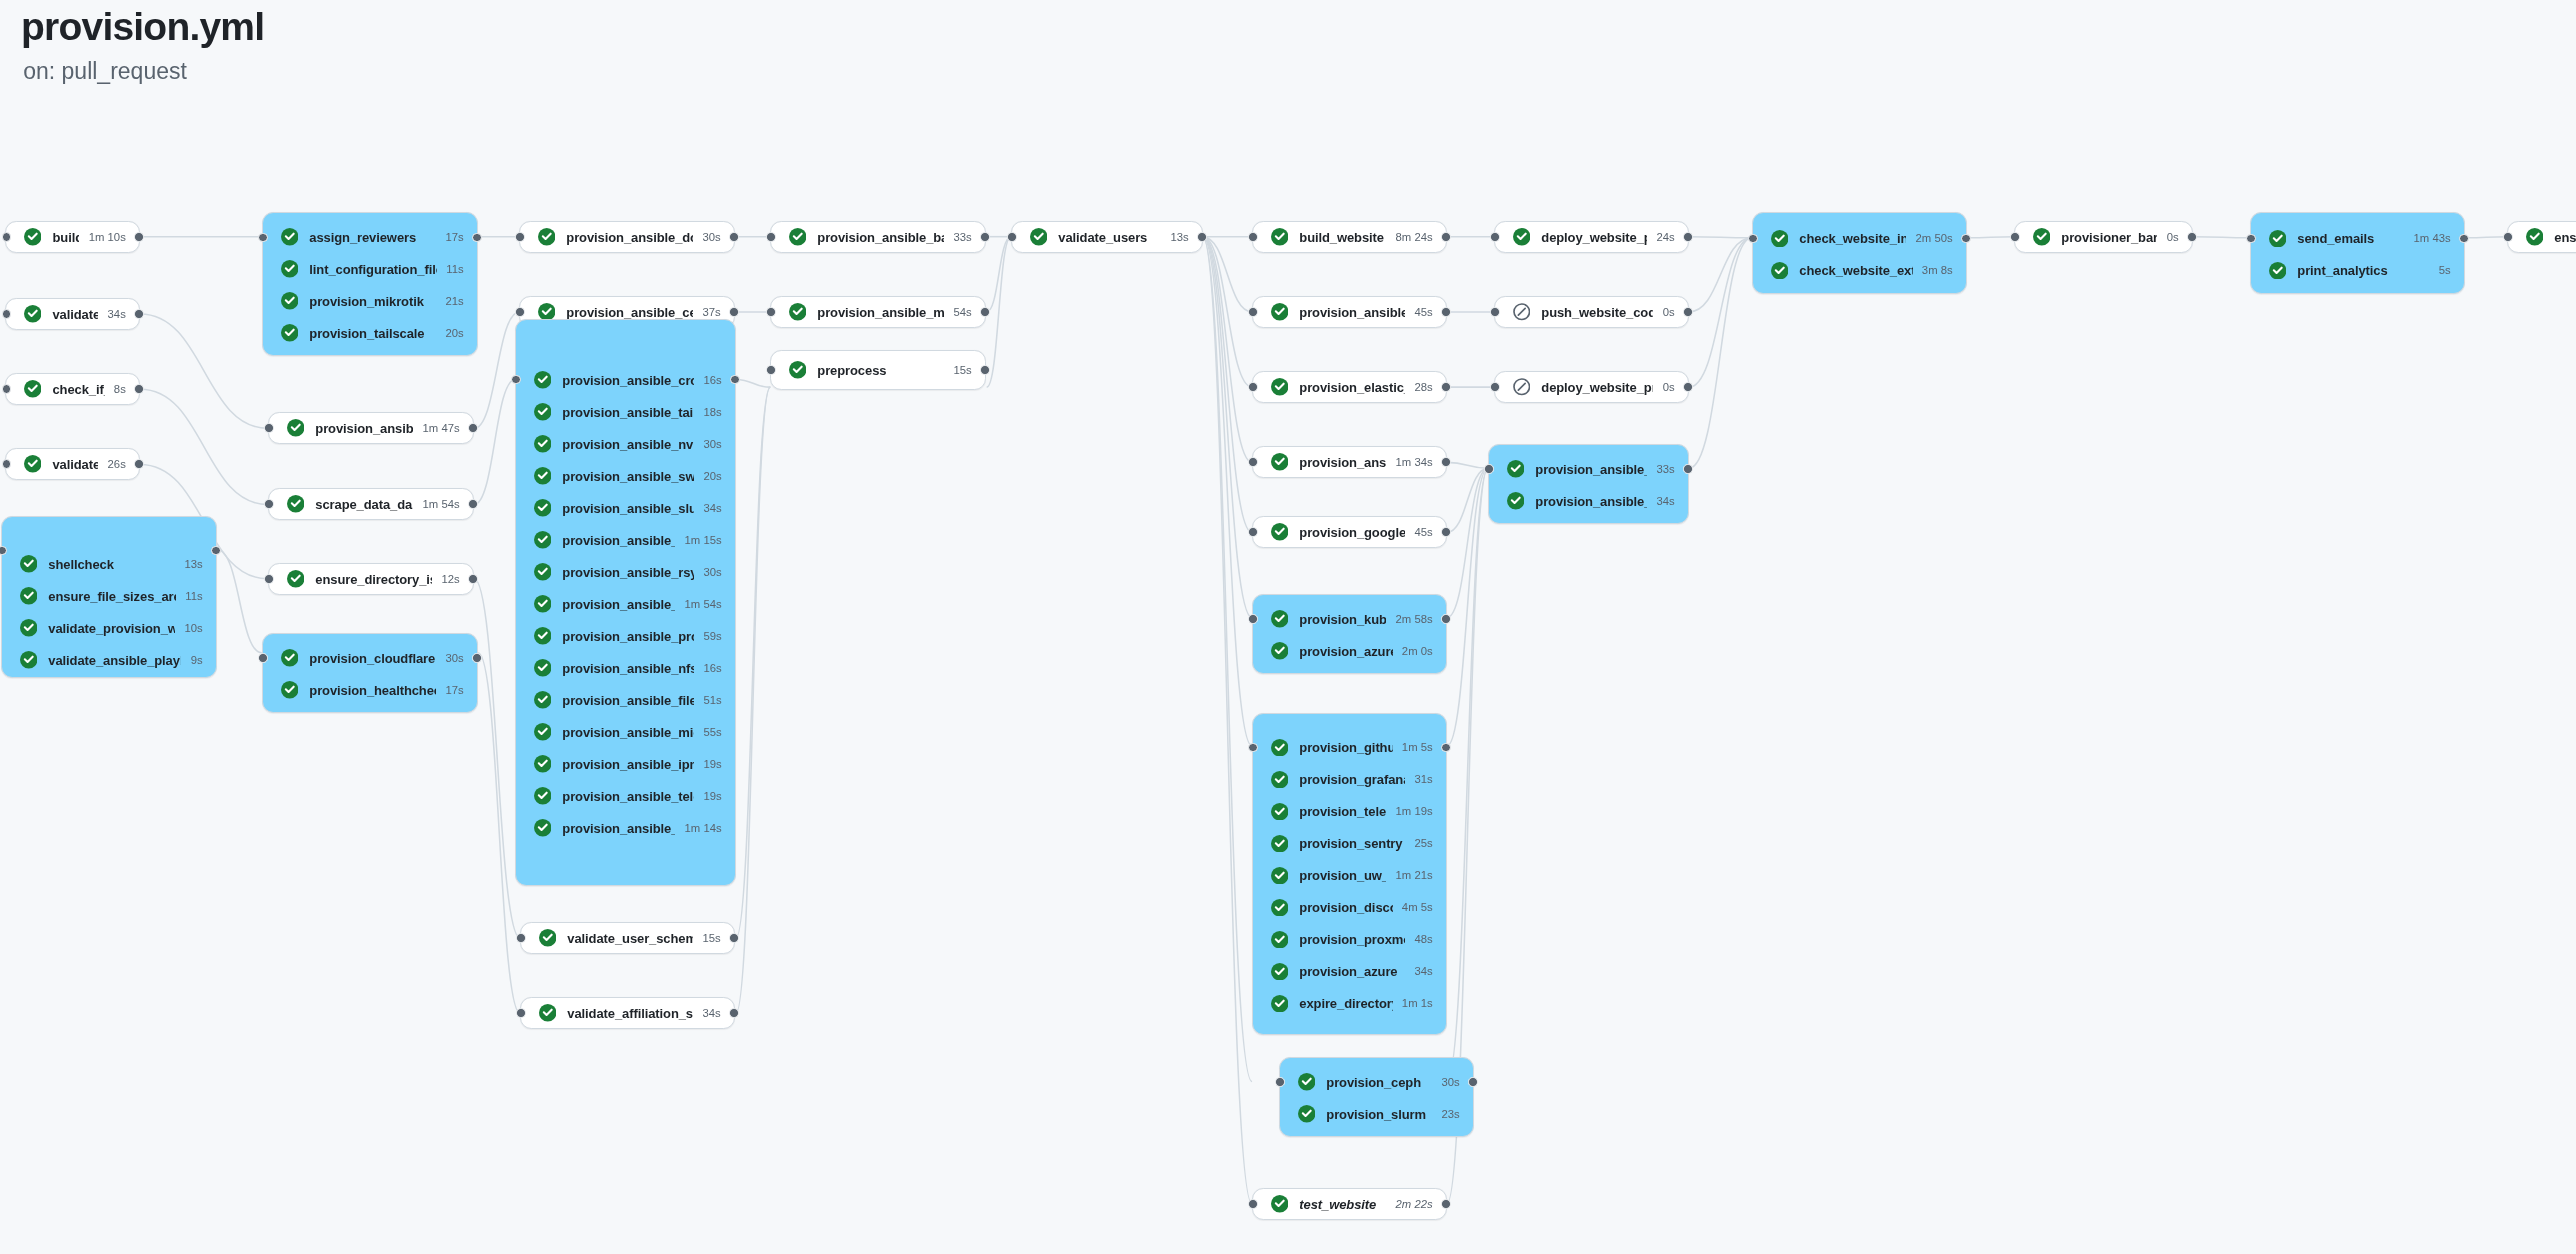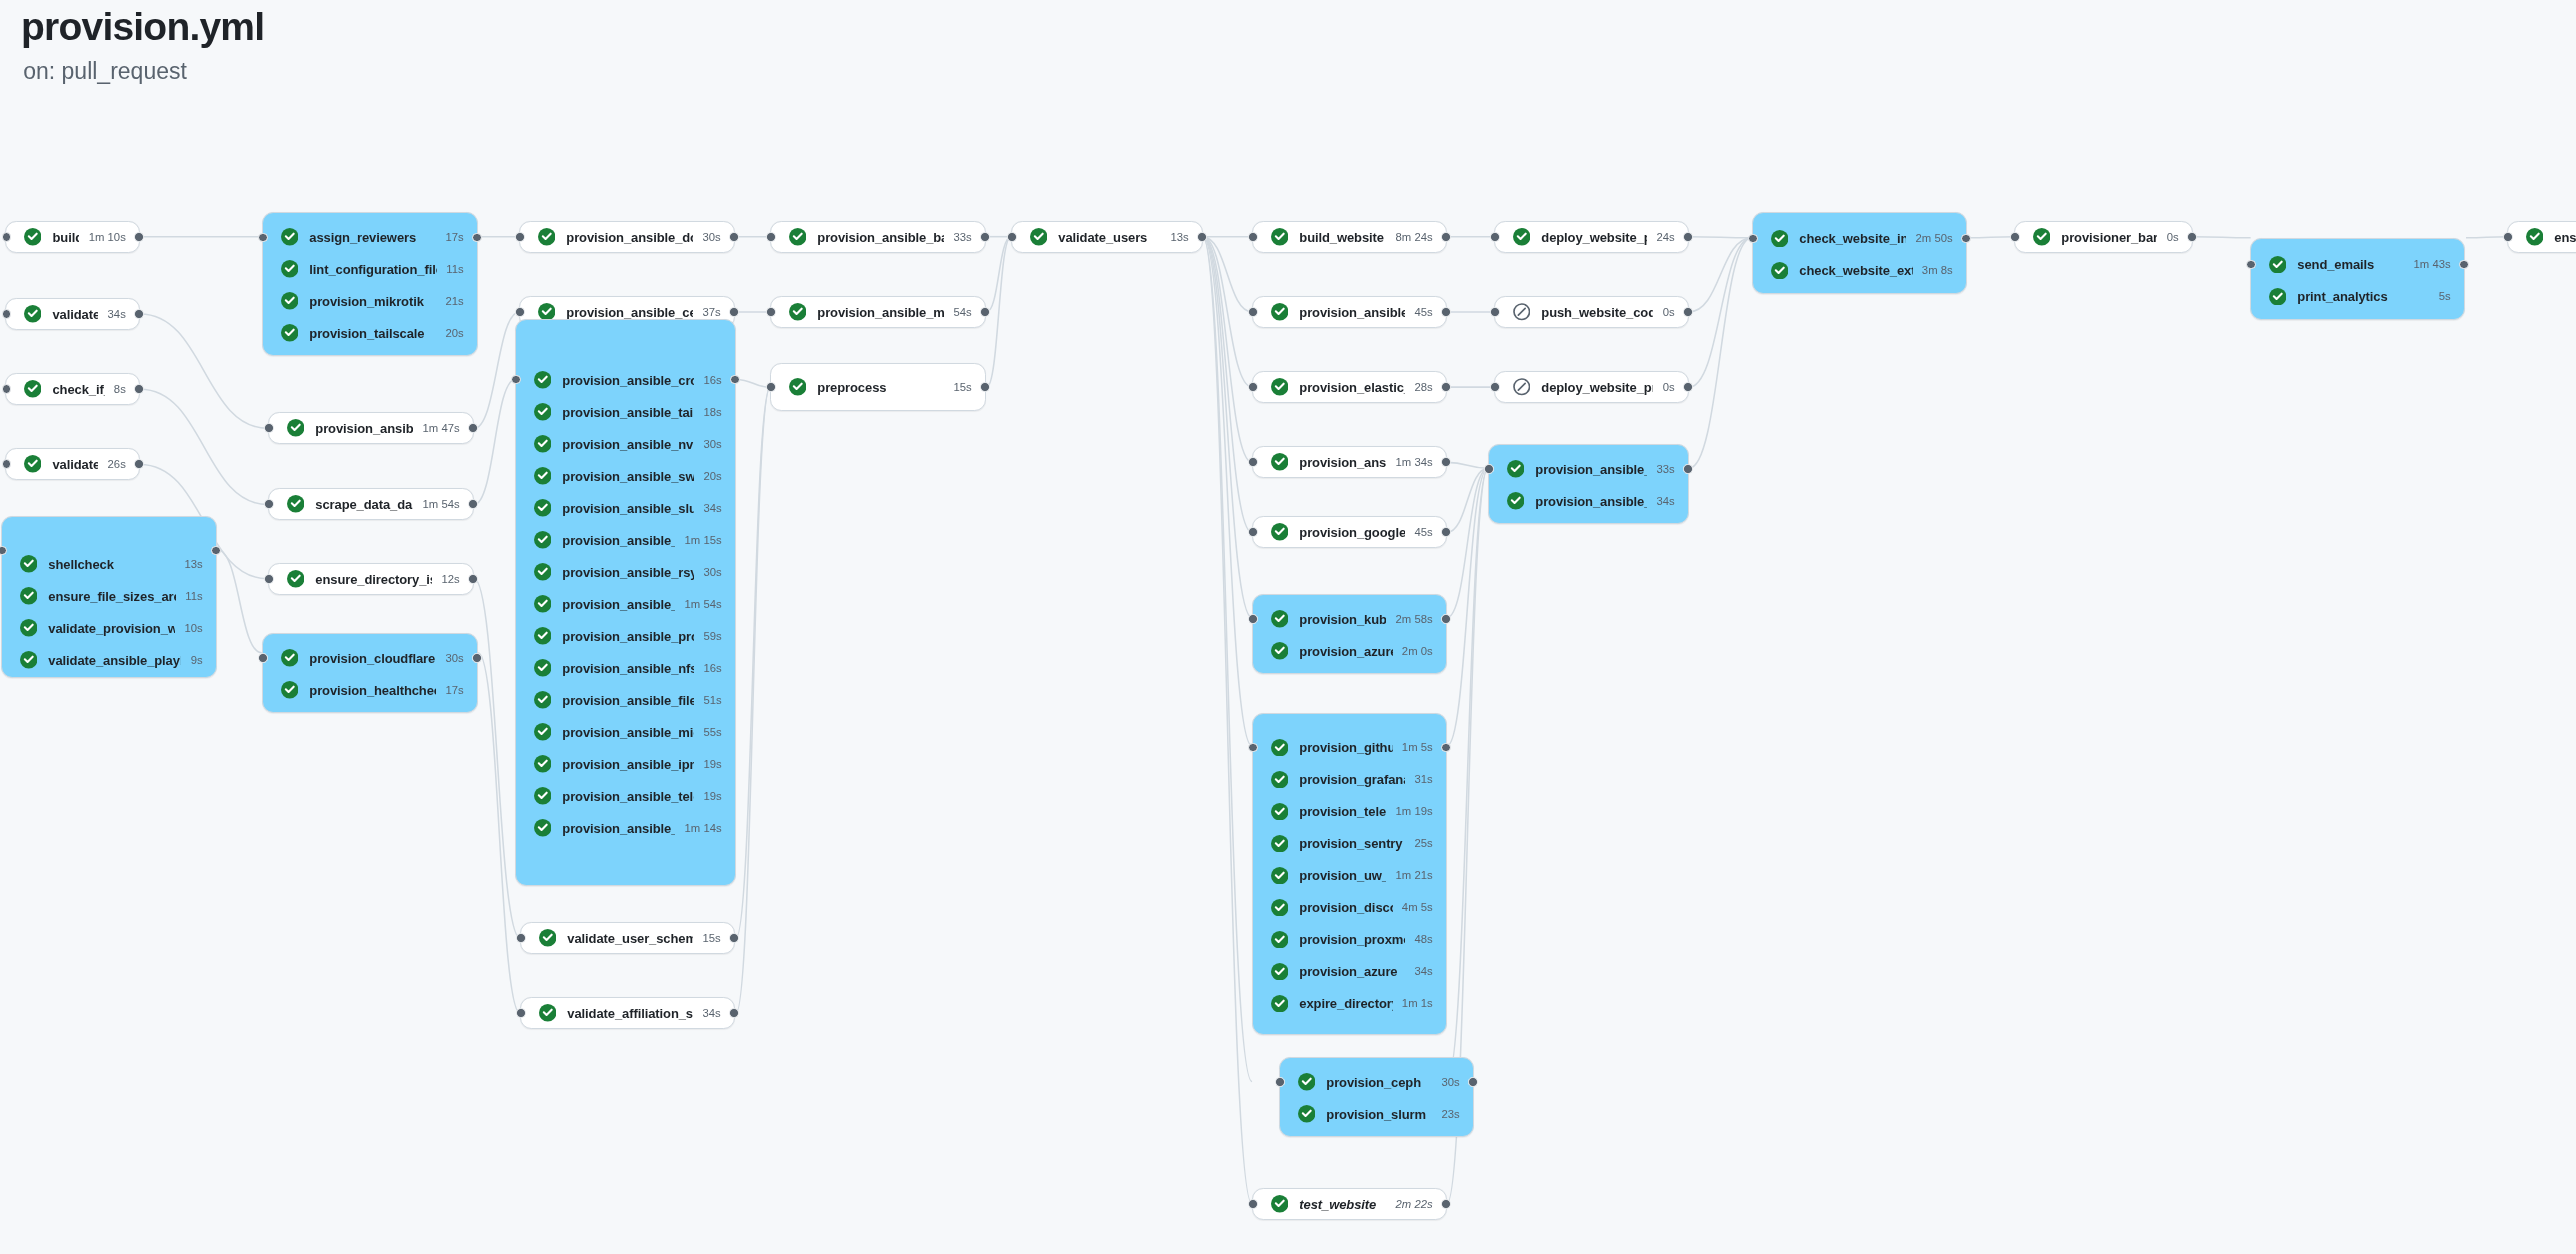--- a/index.html
+++ b/index.html
@@ -480,21 +480,21 @@
         <svg viewBox="0 0 16 16" class="status">
           <circle cx="8" cy="8" r="8" fill="#1a7f37"></circle>
           <path d="M11.6 5.2 6.9 10 4.4 7.6" stroke="#ffffff" stroke-width="1.9" fill="none" stroke-linecap="round" stroke-linejoin="round"></path>
         </svg>
         <span class="jobname">provision_ansible_monito...</span>
         <span class="duration">54s</span>
       </div>
       <div class="port in"></div>
       <div class="port out"></div>
     </div>
-    <div class="node" style="left: 770px; top: 363px; width: 216px; height: 48px;">
+    <div class="node" style="left: 770px; top: 350px; width: 216px; height: 40px;">
       <div class="row">
         <svg viewBox="0 0 16 16" class="status">
           <circle cx="8" cy="8" r="8" fill="#1a7f37"></circle>
           <path d="M11.6 5.2 6.9 10 4.4 7.6" stroke="#ffffff" stroke-width="1.9" fill="none" stroke-linecap="round" stroke-linejoin="round"></path>
         </svg>
         <span class="jobname">preprocess</span>
         <span class="duration">15s</span>
       </div>
       <div class="port in"></div>
       <div class="port out"></div>
@@ -780,21 +780,21 @@
         <svg viewBox="0 0 16 16" class="status">
           <circle cx="8" cy="8" r="8" fill="#1a7f37"></circle>
           <path d="M11.6 5.2 6.9 10 4.4 7.6" stroke="#ffffff" stroke-width="1.9" fill="none" stroke-linecap="round" stroke-linejoin="round"></path>
         </svg>
         <span class="jobname">provisioner_barrier</span>
         <span class="duration">0s</span>
       </div>
       <div class="port in"></div>
       <div class="port out"></div>
     </div>
-    <div class="group" style="left: 2250px; top: 212px; width: 215px; height: 82px; padding-top: 9.3px; margin-top: 26px;">
+    <div class="group" style="left: 2250px; top: 212px; width: 215px; height: 82px; padding-top: 9.3px;">
       <div class="row">
         <svg viewBox="0 0 16 16" class="status">
           <circle cx="8" cy="8" r="8" fill="#1a7f37"></circle>
           <path d="M11.6 5.2 6.9 10 4.4 7.6" stroke="#ffffff" stroke-width="1.9" fill="none" stroke-linecap="round" stroke-linejoin="round"></path>
         </svg>
         <span class="jobname">send_emails</span>
         <span class="duration">1m 43s</span>
       </div>
       <div class="port in grp" style="top: 20.6px; margin-top: 0px;"></div>
       <div class="port out grp" style="top: 20.6px; margin-top: 0px;"></div>

